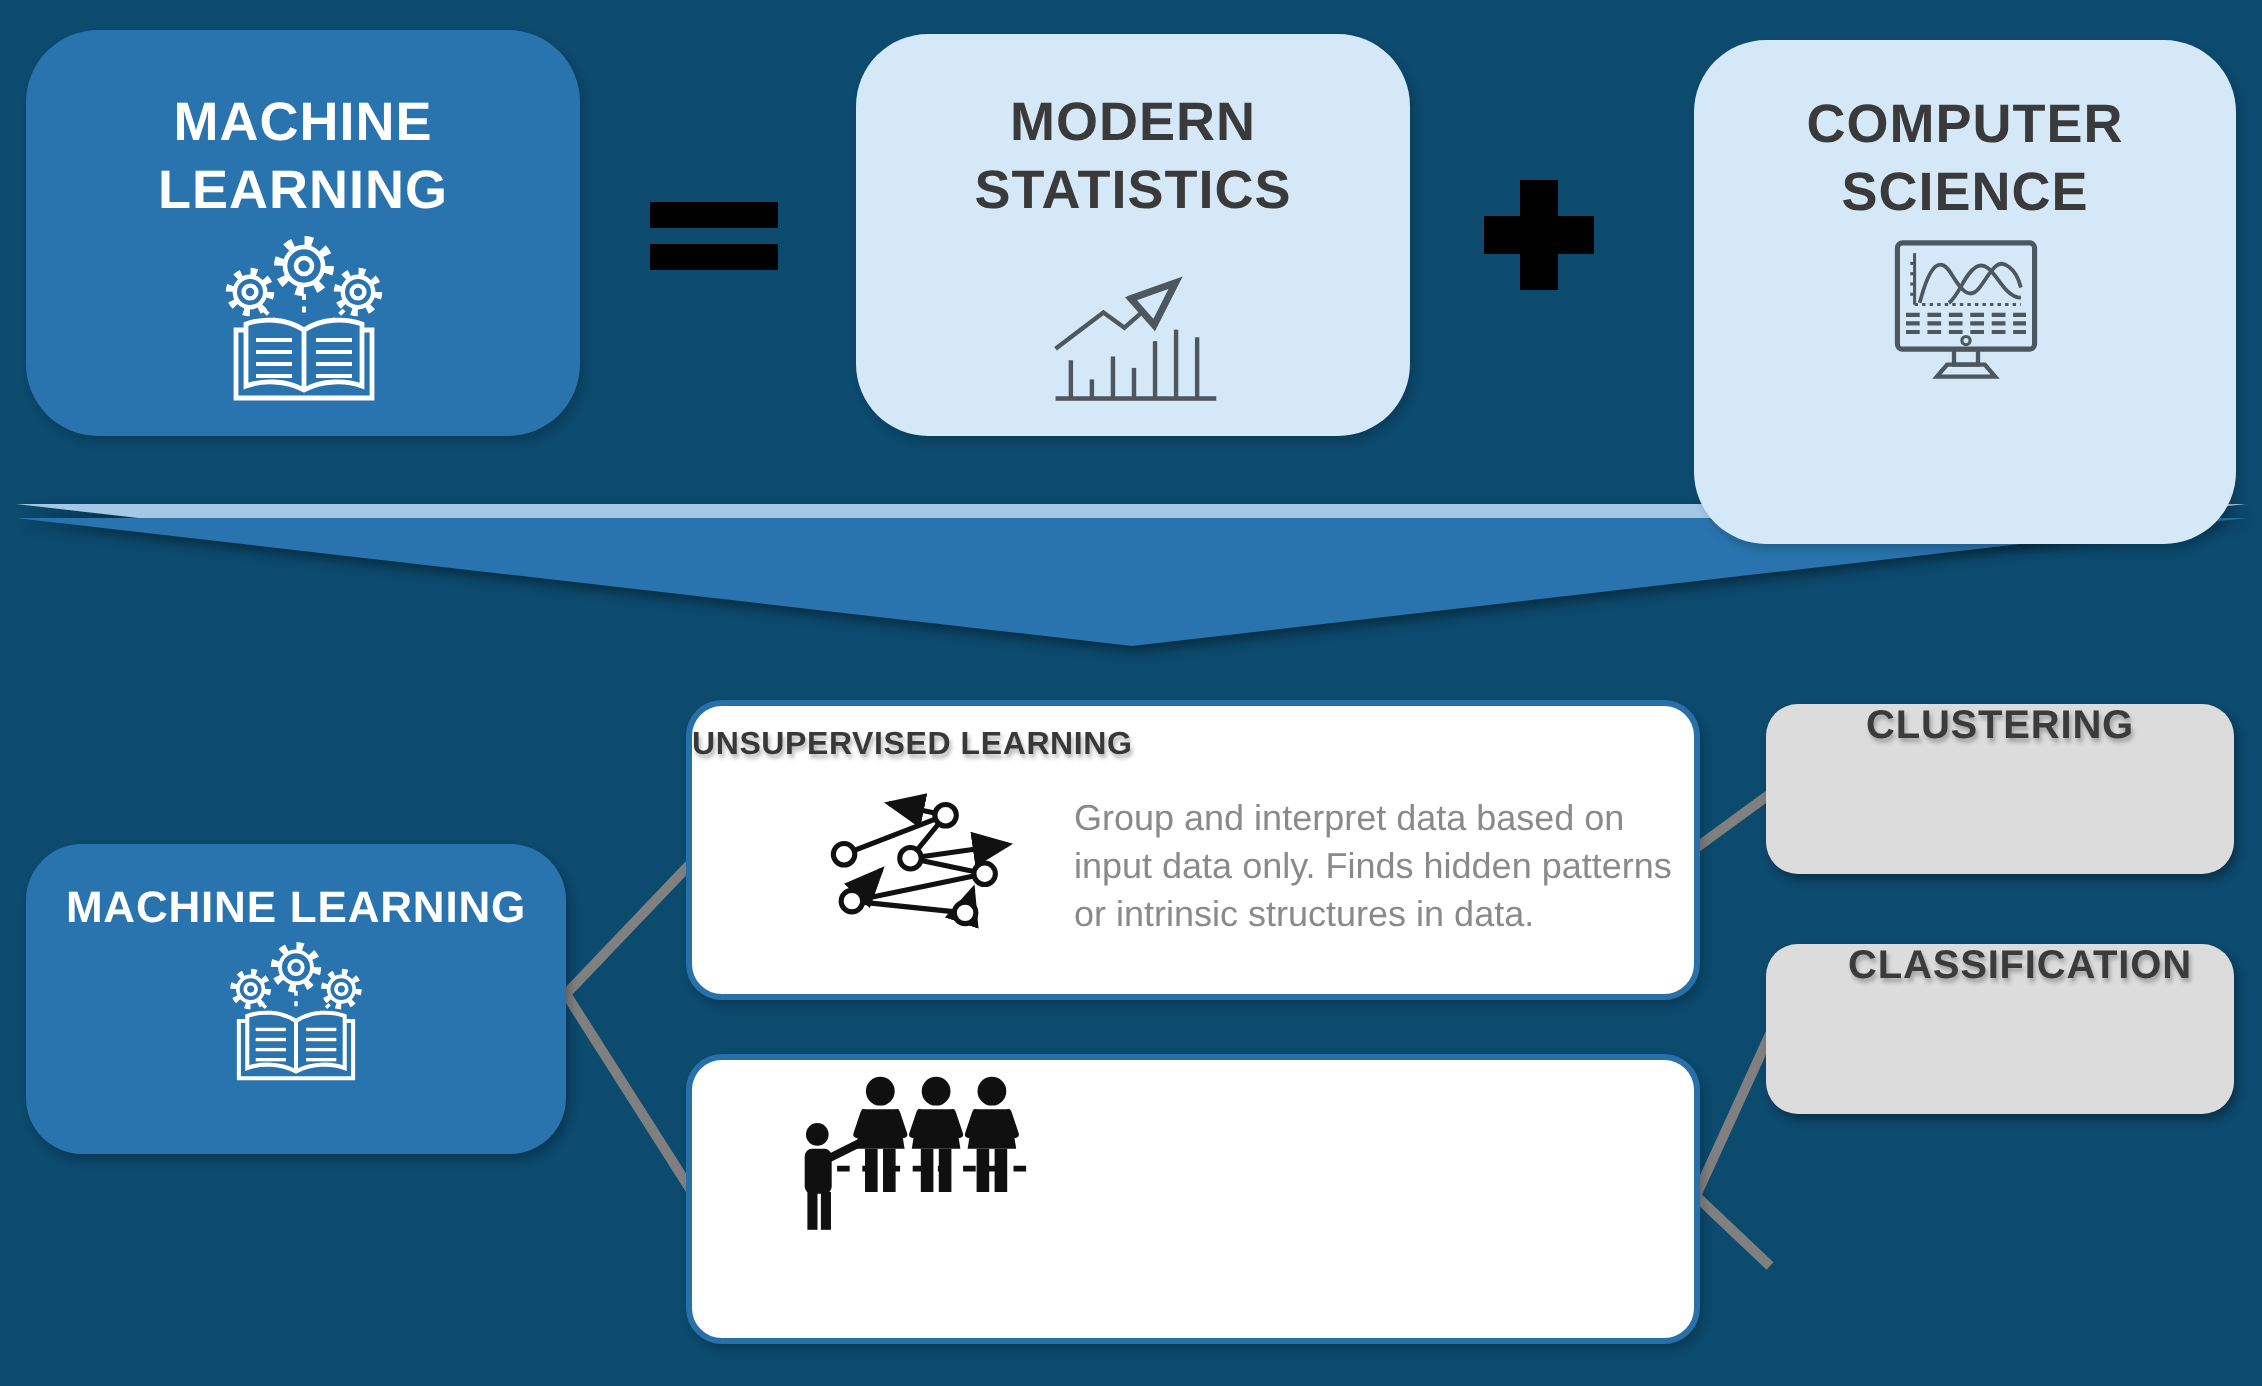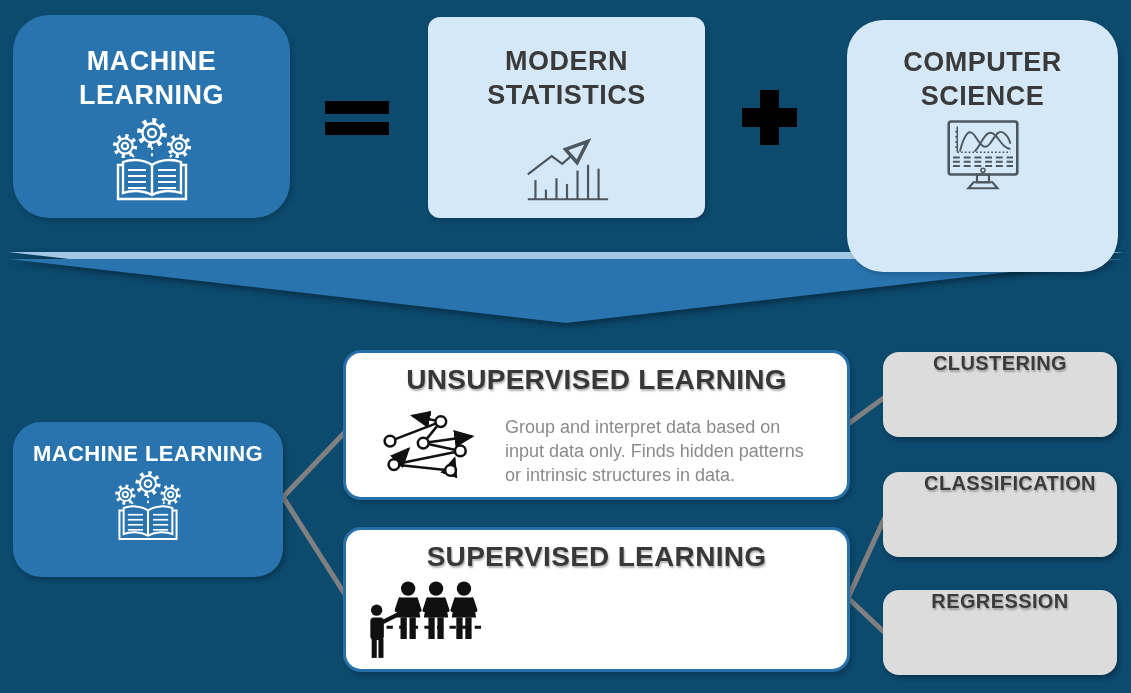--- a/index.html
+++ b/index.html
@@ -43,23 +43,23 @@
   
   .root-box{left:13px;top:422px;width:270px;height:155px;border-radius:28px;z-index:2;
             background:var(--primary-blue);display:flex;flex-direction:column;align-items:center;
             box-shadow:2px 3px 5px rgba(0,0,0,0.25);}
   .root-heading{color:#fff;font-weight:bold;font-size:22px;line-height:1.25;text-align:center;margin-top:18px;letter-spacing:0.4px;}
 
   .branch{background:#fff;border:3px solid var(--border-blue);border-radius:18px;z-index:2;
           box-shadow:2px 3px 5px rgba(0,0,0,0.20);}
   .branch-unsupervised{left:343px;top:350px;width:507px;height:150px;}
   .branch-supervised{left:343px;top:527px;width:507px;height:145px;}
-  .branch-title{text-align:center;margin-top:11px;font-size:28px;font-weight:bold;color:#383838;
+  .branch-title{margin-top:11px;font-size:16px;font-weight:bold;color:#383838;
                 letter-spacing:0.3px;text-shadow:1px 2px 2px rgba(0,0,0,0.30);}
-  .branch-body{display:flex;align-items:flex-end;}
+  .branch-body{display:flex;align-items:center;margin-left:32px;}
   .branch-unsupervised .branch-body{margin-top:4px;}
   .branch-supervised .branch-body{margin-top:1px;}
   .branch-desc{font-size:18px;color:var(--body-gray);line-height:1.33;}
   .branch-unsupervised .branch-desc{width:304px;margin-left:16px;margin-top:8px;}
   .branch-supervised .branch-desc{width:322px;margin-left:18px;margin-top:6px;}
   .icon-unsup{margin-left:30px;margin-top:6px;}
   .icon-sup{margin-left:16px;margin-top:2px;}
 
   .output-box{left:883px;width:234px;height:85px;background:var(--output-gray);border-radius:16px;z-index:2;
               display:flex;align-items:flex-start;justify-content:center;
@@ -116,21 +116,21 @@
     <svg width="100" height="90" viewBox="0 0 100 90" style="margin-top:4px;">
         <use href="#ml-icon-def"></use>
       </svg>
   </div>
 
   <div class="abs equals" style="left:325px;top:101px;">
     <i class="bar"></i>
       <i class="bar"></i>
   </div>
 
-  <div class="abs top-box light-fill" style="left:428px;top:17px;width:277px;height:201px;border-radius:12px;">
+  <div class="abs top-box light-fill" style="left:428px;top:17px;width:277px;height:201px;">
     <div class="top-heading on-light" style="margin-top:28px;">MODERN STATISTICS</div>
     <svg width="96" height="88" viewBox="0 0 100 92" style="margin-top:4px;">
       <defs>
         <marker id="oarrow" markerWidth="14" markerHeight="12" refX="10" refY="5" orient="auto">
           <path d="M1,1 L11,5 L1,9 Z" fill="#D4E8F7" stroke="#4D5760" stroke-width="1.6"></path>
         </marker>
       </defs>
       <g stroke="#4D5760" stroke-width="2.3" fill="none">
         <line x1="9" y1="86" x2="93" y2="86"></line>
         <line x1="17" y1="86" x2="17" y2="66"></line>
@@ -226,21 +226,20 @@
           <circle cx="86" cy="46" r="5.5"></circle>
           <circle cx="18" cy="60" r="5.5"></circle>
           <circle cx="76" cy="66" r="5.5"></circle>
         </g>
       </svg>
       <div class="branch-desc">Group and interpret data based on input data only. Finds hidden patterns or intrinsic structures in data.</div>
     </div>
   </div>
 
   <div class="abs branch branch-supervised">
-    <div class="branch-title">SUPERVISED LEARNING</div>
     <div class="branch-body">
       <svg class="icon-sup" width="122" height="90" viewBox="0 0 135 100">
         <line x1="27" y1="57" x2="134" y2="57" stroke="#101010" stroke-width="3.2" stroke-dasharray="7 7"></line>
         <g fill="#101010">
           <circle cx="16" cy="38" r="6.3"></circle>
           <rect x="9" y="46" width="15" height="25" rx="4"></rect>
           <rect x="10.5" y="70" width="5.6" height="21"></rect>
           <rect x="18" y="70" width="5.6" height="21"></rect>
         </g>
         <line x1="21" y1="52" x2="47" y2="39" stroke="#101010" stroke-width="4.6" stroke-linecap="round"></line>
@@ -269,17 +268,14 @@
       </svg>
     </div>
   </div>
 
   <div class="abs output-box out-clustering">
     <div class="output-label">CLUSTERING</div>
   </div>
   <div class="abs output-box out-classification">
     <div class="output-label">CLASSIFICATION</div>
   </div>
-  <div class="abs output-box out-regression">
-    <div class="output-label">REGRESSION</div>
-  </div>
 
 </div>
 
 </body></html>

